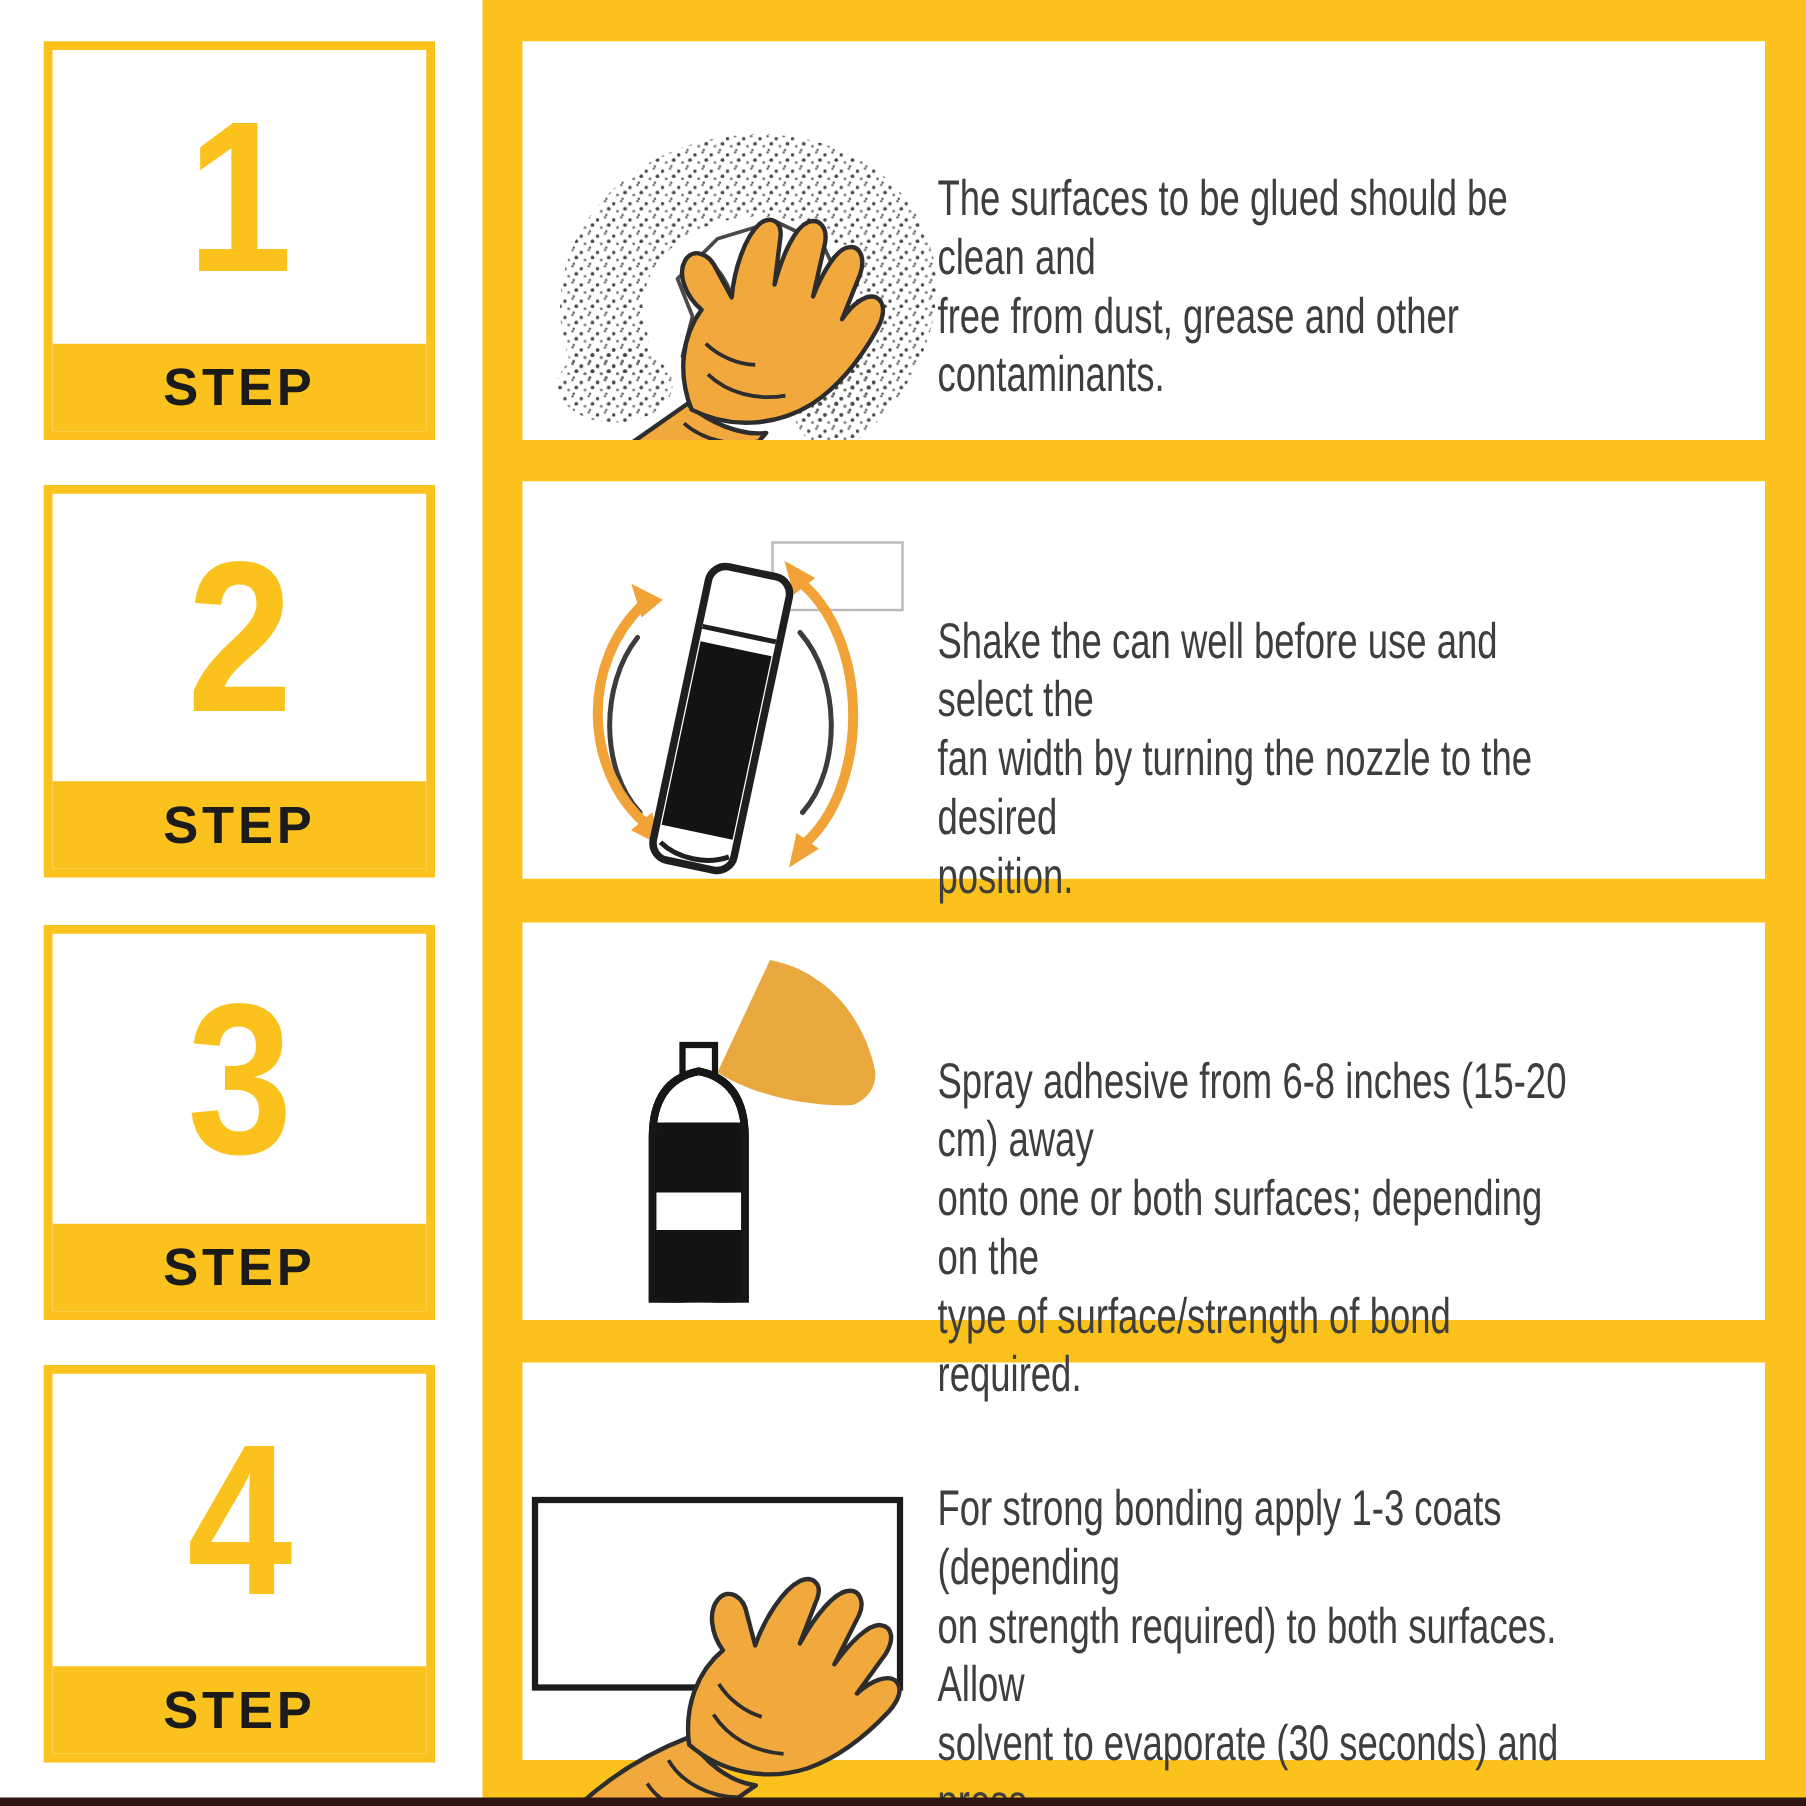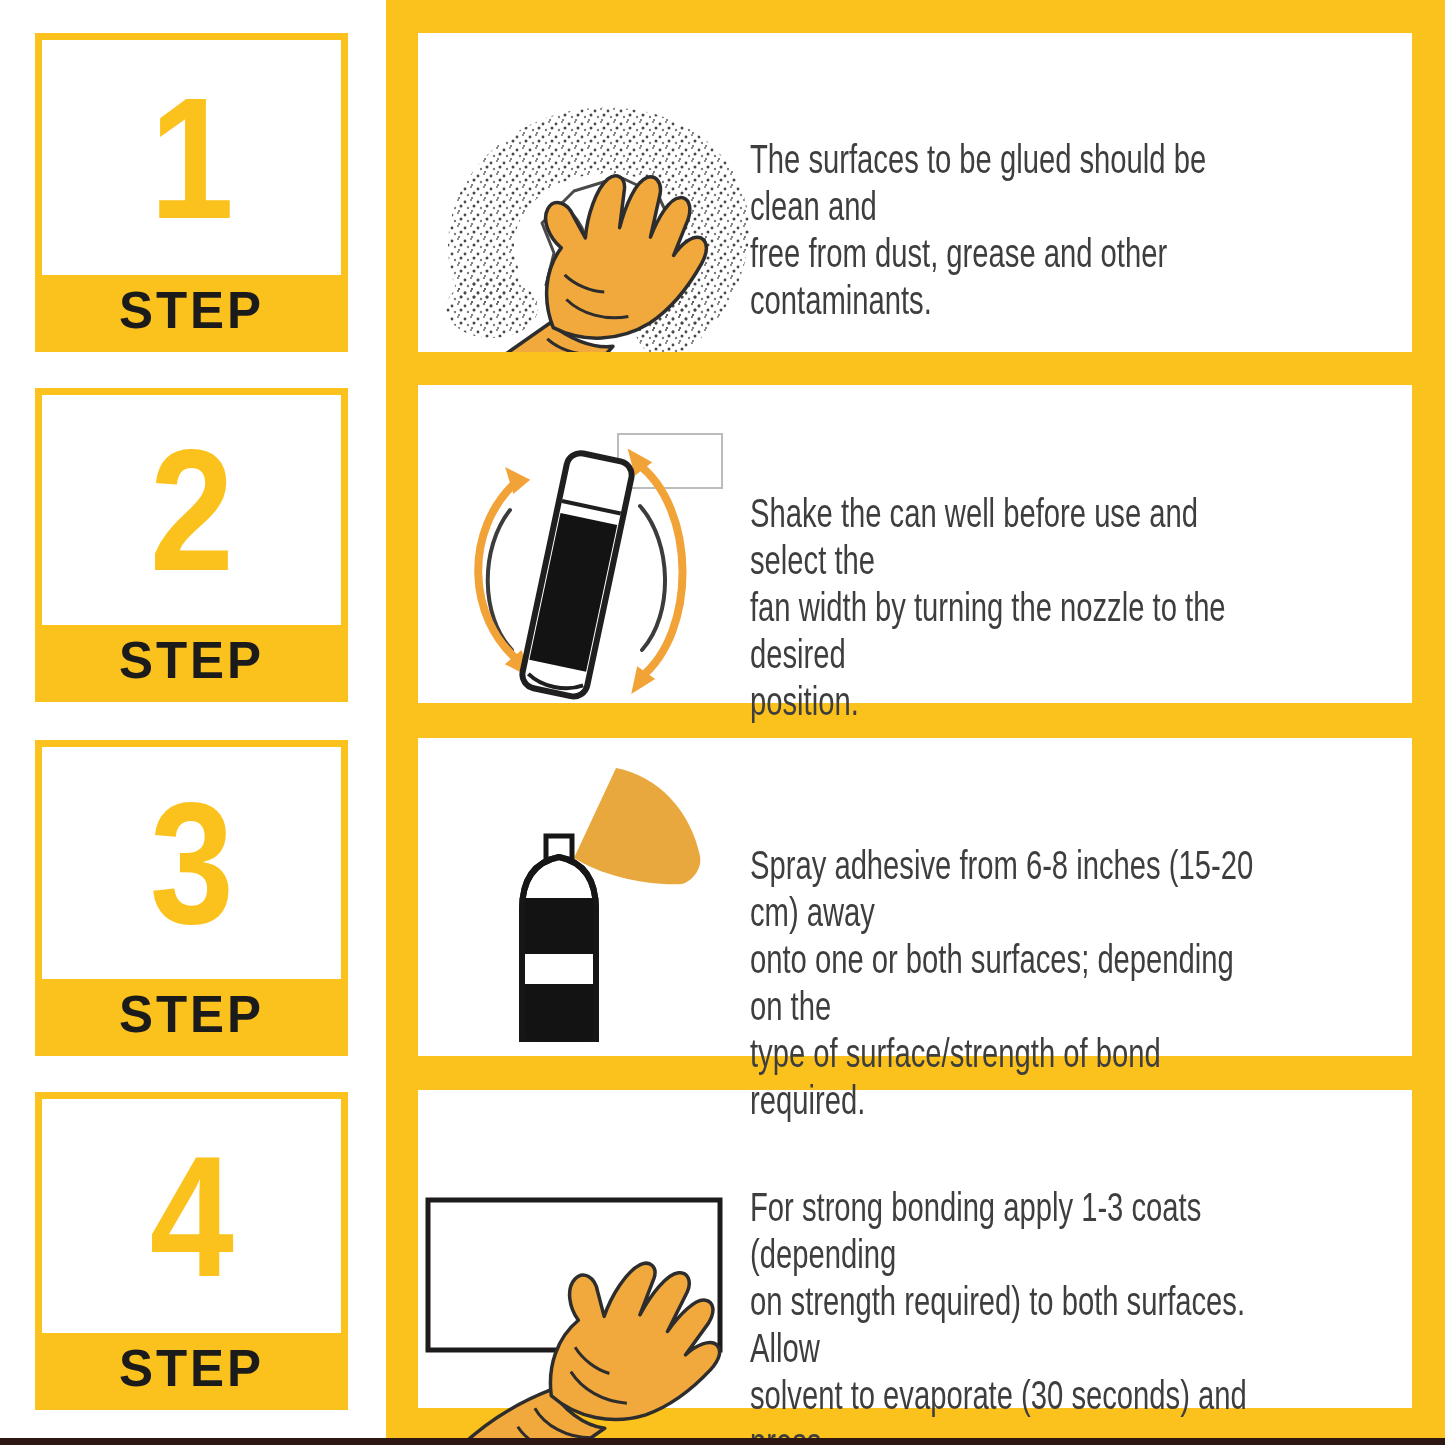--- a/index.html
+++ b/index.html
@@ -9,21 +9,21 @@
   .panel{position:absolute;left:418px;width:994px;background:#ffffff;}
   .p1{top:33px;height:319px}.p2{top:385px;height:318px}.p3{top:738px;height:318px}.p4{top:1090px;height:318px}
   .bottom-strip{position:absolute;left:0;top:1438px;width:1445px;height:7px;background:#2E1712;}
   .step-box{position:absolute;left:35px;width:313px;border:7px solid #FBC21D;background:#fff;
             display:flex;flex-direction:column;box-sizing:border-box;}
   .b1{top:33px;height:319px}.b2{top:388px;height:314px}.b3{top:740px;height:316px}.b4{top:1092px;height:318px}
   .step-number{flex:1;display:flex;align-items:center;justify-content:center;}
   .step-number span{font-size:172px;font-weight:bold;color:#FBC21D;line-height:1;
                     transform:scaleX(.88);display:inline-block;}
   .step-label{height:70px;background:#FBC21D;display:flex;align-items:center;justify-content:center;
-              font-size:51px;font-weight:bold;letter-spacing:3px;color:#1B1B1B;}
+              font-size:42px;font-weight:bold;letter-spacing:3px;color:#1B1B1B;}
   .desc{position:absolute;left:750px;font-size:40px;line-height:47px;color:#3E3E3E;
         transform:scaleX(.73);transform-origin:left top;white-space:pre-line;}
   .d1{top:136px}.d2{top:490px}.d3{top:842px}.d4{top:1184px}
   .illus{position:absolute;}
 </style>
 </head>
 <body>
 
 <div class="canvas">
 

